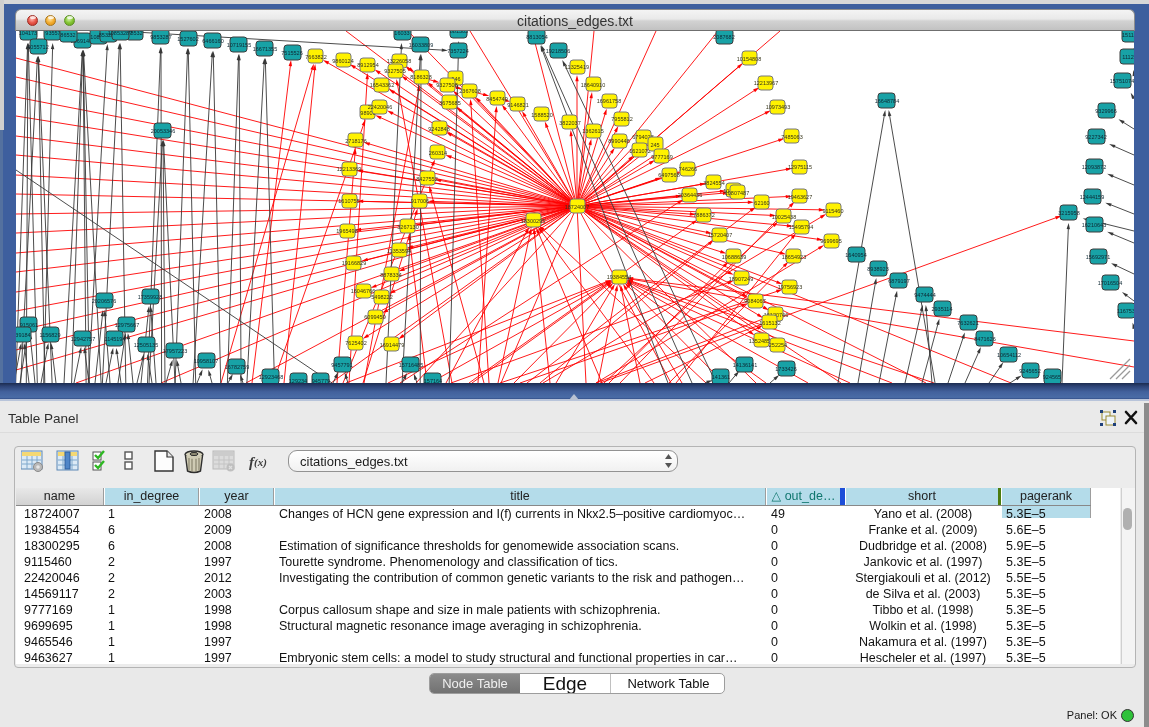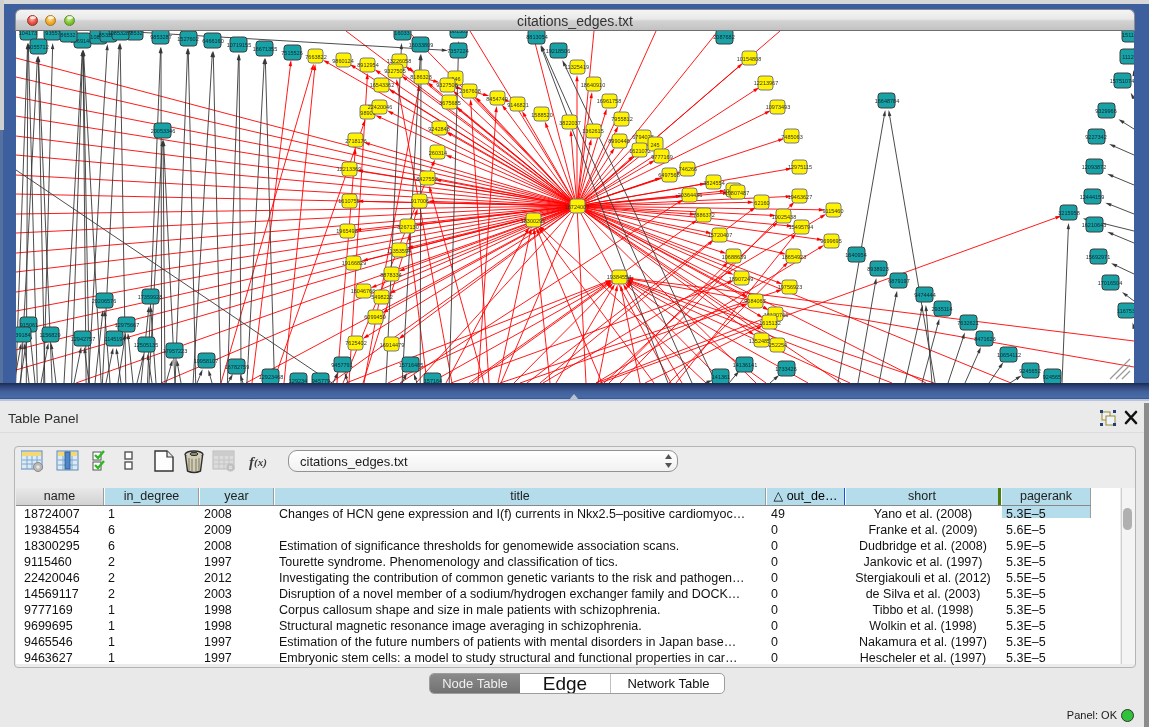--- a/index.html
+++ b/index.html
@@ -880,21 +880,21 @@
 <svg class="abs" style="left:664px;top:453px" width="9" height="16" viewBox="0 0 9 16">
 <path d="M4.5 1 L8 6 H1 Z" fill="#555"></path>
     <path d="M4.5 15 L1 10 H8 Z" fill="#555"></path>
 </svg>
 
 <div class="abs" style="left:16px;top:488px;width:1104px;height:176px;background:#fff"></div>
 <div class="abs" style="left:16px;top:488px;width:88px;height:17px;background:linear-gradient(#e8e8e8,#d2d2d2);border-right:1px solid #9d9d9d;font-size:12.5px;color:#222;text-align:center;line-height:17px">name</div>
 <div class="abs" style="left:105px;top:488px;width:94px;height:17px;background:#b4dcea;border-right:1px solid #9d9d9d;font-size:12.5px;color:#222;text-align:center;line-height:17px">in_degree</div>
 <div class="abs" style="left:200px;top:488px;width:74px;height:17px;background:#b4dcea;border-right:1px solid #9d9d9d;font-size:12.5px;color:#222;text-align:center;line-height:17px">year</div>
 <div class="abs" style="left:275px;top:488px;width:491px;height:17px;background:#b4dcea;border-right:1px solid #9d9d9d;font-size:12.5px;color:#222;text-align:center;line-height:17px">title</div>
-<div class="abs" style="left:767px;top:488px;width:78px;height:17px;background:#b4dcea;border-right:1px solid #1d4ed8;font-size:12.5px;color:#000000;text-align:center;line-height:17px">△ out_de…</div>
+<div class="abs" style="left:767px;top:488px;width:78px;height:17px;background:#b4dcea;border-right:5px solid #1d4ed8;font-size:12.5px;color:#0f766e;text-align:center;line-height:17px">△ out_de…</div>
 <div class="abs" style="left:846px;top:488px;width:155px;height:17px;background:#b4dcea;border-right:3px solid #4d7c0f;font-size:12.5px;color:#222;text-align:center;line-height:17px">short</div>
 <div class="abs" style="left:1002px;top:488px;width:89px;height:30px;background:#b4dcea;border-right:1px solid #9d9d9d;font-size:12.5px;color:#222;text-align:center;line-height:17px">pagerank</div>
 <div class="abs" style="left:16px;top:505px;width:1075px;height:1px;background:#888"></div>
 <div class="row" style="top:507px">
 <span style="left:8px">18724007</span>
     <span style="left:92px">1</span>
     <span style="left:188px">2008</span>
 <span style="left:263px">Changes of HCN gene expression and I(f) currents in Nkx2.5–positive cardiomyoc…</span>
     <span style="left:755px">49</span>
 <span style="left:829px;width:156px;text-align:center">Yano et al. (2008)</span>
@@ -932,21 +932,20 @@
     <span style="left:188px">2012</span>
 <span style="left:263px">Investigating the contribution of common genetic variants to the risk and pathogen…</span>
     <span style="left:755px">0</span>
 <span style="left:829px;width:156px;text-align:center">Stergiakouli et al. (2012)</span>
     <span style="left:990px">5.5E–5</span>
   </div>
 <div class="row" style="top:587px">
 <span style="left:8px">14569117</span>
     <span style="left:92px">2</span>
     <span style="left:188px">2003</span>
-<span style="left:263px">Disruption of a novel member of a sodium/hydrogen exchanger family and DOCK…</span>
     <span style="left:755px">0</span>
 <span style="left:829px;width:156px;text-align:center">de Silva et al. (2003)</span>
     <span style="left:990px">5.3E–5</span>
   </div>
 <div class="row" style="top:603px">
 <span style="left:8px">9777169</span>
     <span style="left:92px">1</span>
     <span style="left:188px">1998</span>
 <span style="left:263px">Corpus callosum shape and size in male patients with schizophrenia.</span>
     <span style="left:755px">0</span>
@@ -959,21 +958,20 @@
     <span style="left:188px">1998</span>
 <span style="left:263px">Structural magnetic resonance image averaging in schizophrenia.</span>
     <span style="left:755px">0</span>
 <span style="left:829px;width:156px;text-align:center">Wolkin et al. (1998)</span>
     <span style="left:990px">5.3E–5</span>
   </div>
 <div class="row" style="top:635px">
 <span style="left:8px">9465546</span>
     <span style="left:92px">1</span>
     <span style="left:188px">1997</span>
-<span style="left:263px">Estimation of the future numbers of patients with mental disorders in Japan base…</span>
     <span style="left:755px">0</span>
 <span style="left:829px;width:156px;text-align:center">Nakamura et al. (1997)</span>
     <span style="left:990px">5.3E–5</span>
   </div>
 <div class="row" style="top:651px">
 <span style="left:8px">9463627</span>
     <span style="left:92px">1</span>
     <span style="left:188px">1997</span>
 <span style="left:263px">Embryonic stem cells: a model to study structural and functional properties in car…</span>
     <span style="left:755px">0</span>

